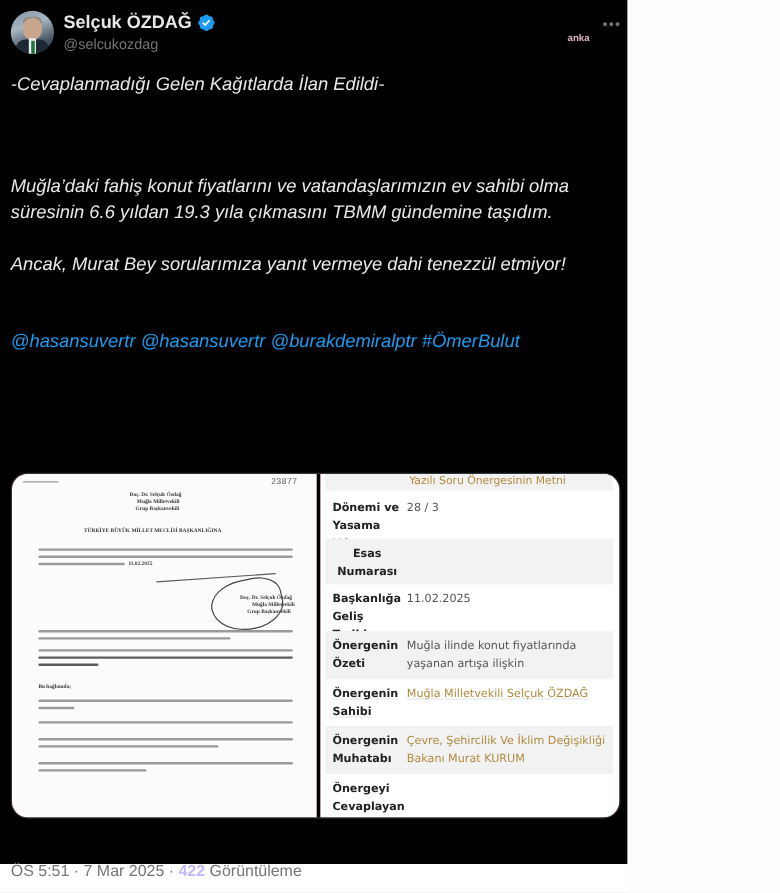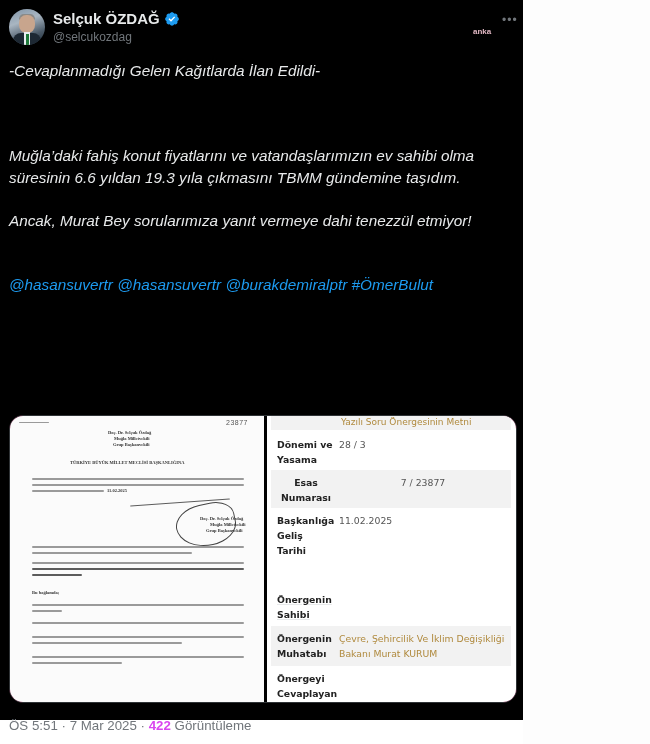--- a/index.html
+++ b/index.html
@@ -30,21 +30,21 @@
     .more { position: absolute; left: 502px; top: 13px; color: #71767b; font-size: 12px; letter-spacing: 1px; }
     .watermark { position: absolute; left: 473px; top: 27px; font-size: 8px; font-weight: bold; color: #e2b8c4; }
 
     .body-text { position: absolute; left: 9px; top: 60px; width: 505px; font-size: 15.3px; line-height: 22px; color: #e7e9ea; }
     .para { min-height: 22px; font-style: italic; }
     .gap { height: 21px; }
     .link { color: #1d9bf0; }
     .excl { color: #e0242c; font-weight: bold; }
 
     .media {
-      position: absolute; left: 9px; top: 415px; width: 508px; height: 288px;
+      position: absolute; left: 9px; top: 394px; width: 508px; height: 288px;
       border-radius: 14px; overflow: hidden; background: #be185d;
       border: 1px solid #2f3336;
     }
     .doc { position: absolute; left: 0; top: 0; width: 254px; height: 288px; background: #fbfbfb; overflow: hidden; }
     .doc .line { position: absolute; height: 2px; background: #9a9a9a; border-radius: 1px; }
     .doc .dark { background: #5c5c5c; }
     .doc .txt { position: absolute; font-size: 4.5px; color: #666; font-family: "Liberation Serif", serif; white-space: nowrap; }
     .doc .bold { font-weight: bold; color: #333; }
     .doc .num { position: absolute; right: 16px; top: 3px; font-size: 7px; color: #555; letter-spacing: 0.5px; }
     .doc .sig { position: absolute; left: 166px; top: 88px; width: 60px; height: 42px; border: 1px solid #444; border-radius: 50% 40% 50% 60%; transform: rotate(-12deg); }
@@ -53,21 +53,21 @@
 
     .table-panel { position: absolute; left: 257px; top: 0; width: 251px; height: 288px; background: #ffffff; overflow: hidden; font-family: "DejaVu Sans", sans-serif; }
     .trow { position: absolute; left: 4px; width: 240px; display: flex; }
     .trow.alt { background: #f2f2f2; }
     .tkey { width: 64px; padding: 5px 0 0 6px; font-size: 9.3px; line-height: 15px; font-weight: bold; color: #222; }
     .tval { flex: 1; padding: 5px 4px 0 4px; font-size: 9.3px; line-height: 15px; color: #555; }
     .tval.gold { color: #b08a3e; }
     .head-val { font-size: 9px; color: #b08a3e; padding: 0 0 0 70px; line-height: 12px; }
 
     .meta { position: absolute; left: 9px; top: 718px; font-size: 13.3px; color: #71767b; }
-    .meta b { color: #d946ef; margin-top: 19px; }
+    .meta b { color: #c4b5fd; margin-top: 19px; }
   </style>
 </head>
 <body>
 
 <div class="tweet">
   <div class="avatar">
     <div class="hair"></div>
     <div class="face"></div>
     <div class="suit"></div>
     <div class="shirt"></div>
@@ -142,28 +142,32 @@
     <div class="table-panel">
       <div class="trow alt" style="top:0;height:14px;">
         <div class="head-val">Yazılı Soru Önergesinin Metni</div>
       </div>
       <div class="trow" style="top:16px;height:38px;">
         <div class="tkey">Dönemi ve Yasama Yılı</div>
         <div class="tval">28 / 3</div>
       </div>
       <div class="trow alt" style="top:54px;height:38px;text-align:center;">
         <div class="tkey">Esas Numarası</div>
-        <div class="tval">7 / 23877</div>
       </div>
       <div class="trow" style="top:92px;height:38px;">
         <div class="tkey">Başkanlığa Geliş Tarihi</div>
         <div class="tval">11.02.2025</div>
       </div>
+      <div class="trow alt" style="top:131px;height:40px;">
+        <div class="tkey">Önergenin Özeti</div>
+        <div class="tval">Muğla ilinde konut fiyatlarında yaşanan artışa ilişkin</div>
+      </div>
       <div class="trow" style="top:171px;height:38px;text-decoration:underline;">
         <div class="tkey">Önergenin Sahibi</div>
+        <div class="tval gold">Muğla Milletvekili Selçuk ÖZDAĞ</div>
       </div>
       <div class="trow alt" style="top:210px;height:40px;">
         <div class="tkey">Önergenin Muhatabı</div>
         <div class="tval gold">Çevre, Şehircilik Ve İklim Değişikliği Bakanı Murat KURUM</div>
       </div>
       <div class="trow" style="top:250px;height:38px;">
         <div class="tkey">Önergeyi Cevaplayan</div>
         <div class="tval"></div>
       </div>
     </div>

